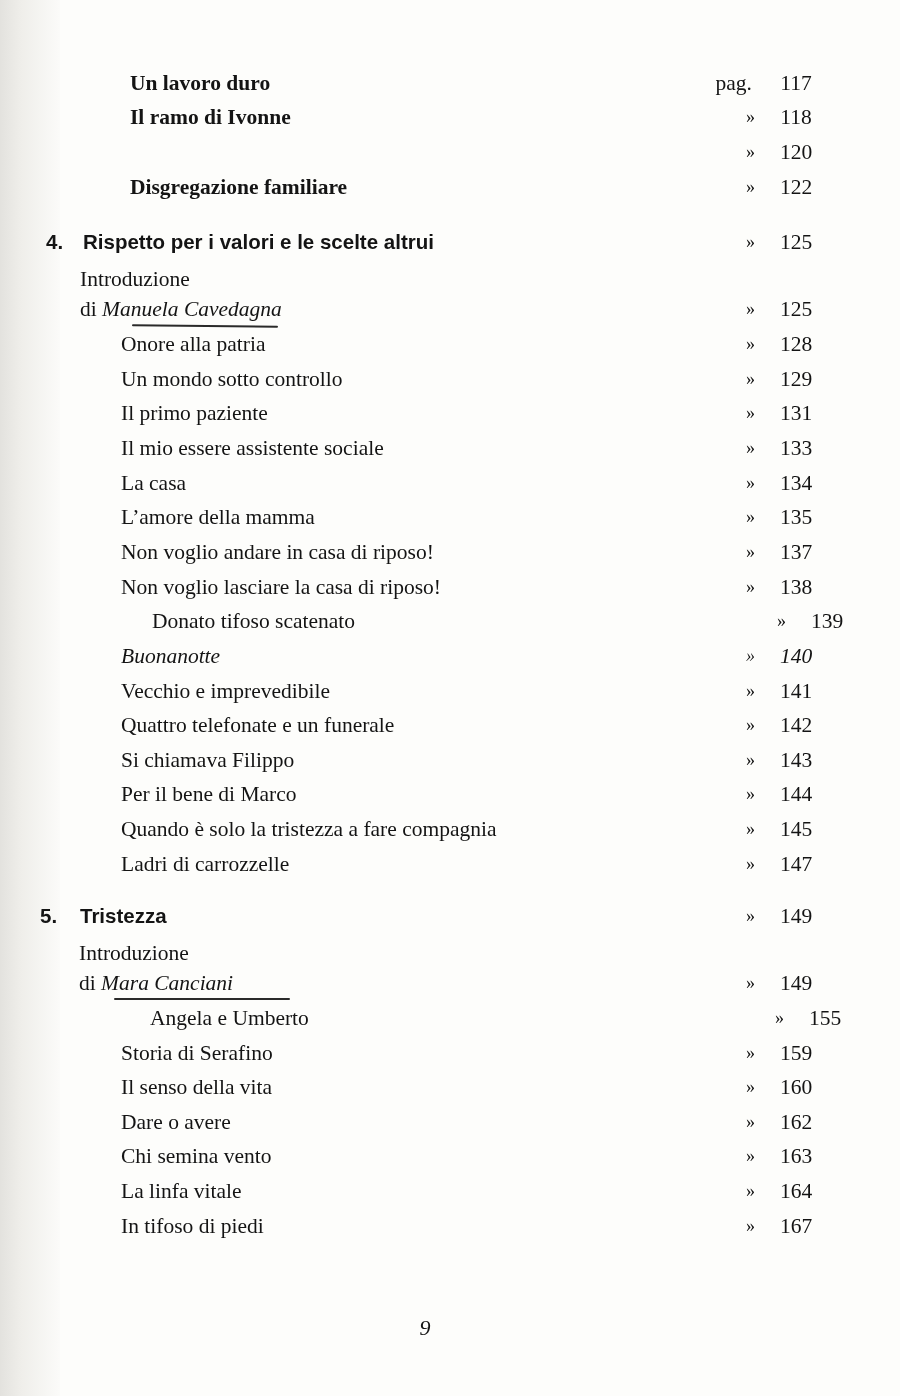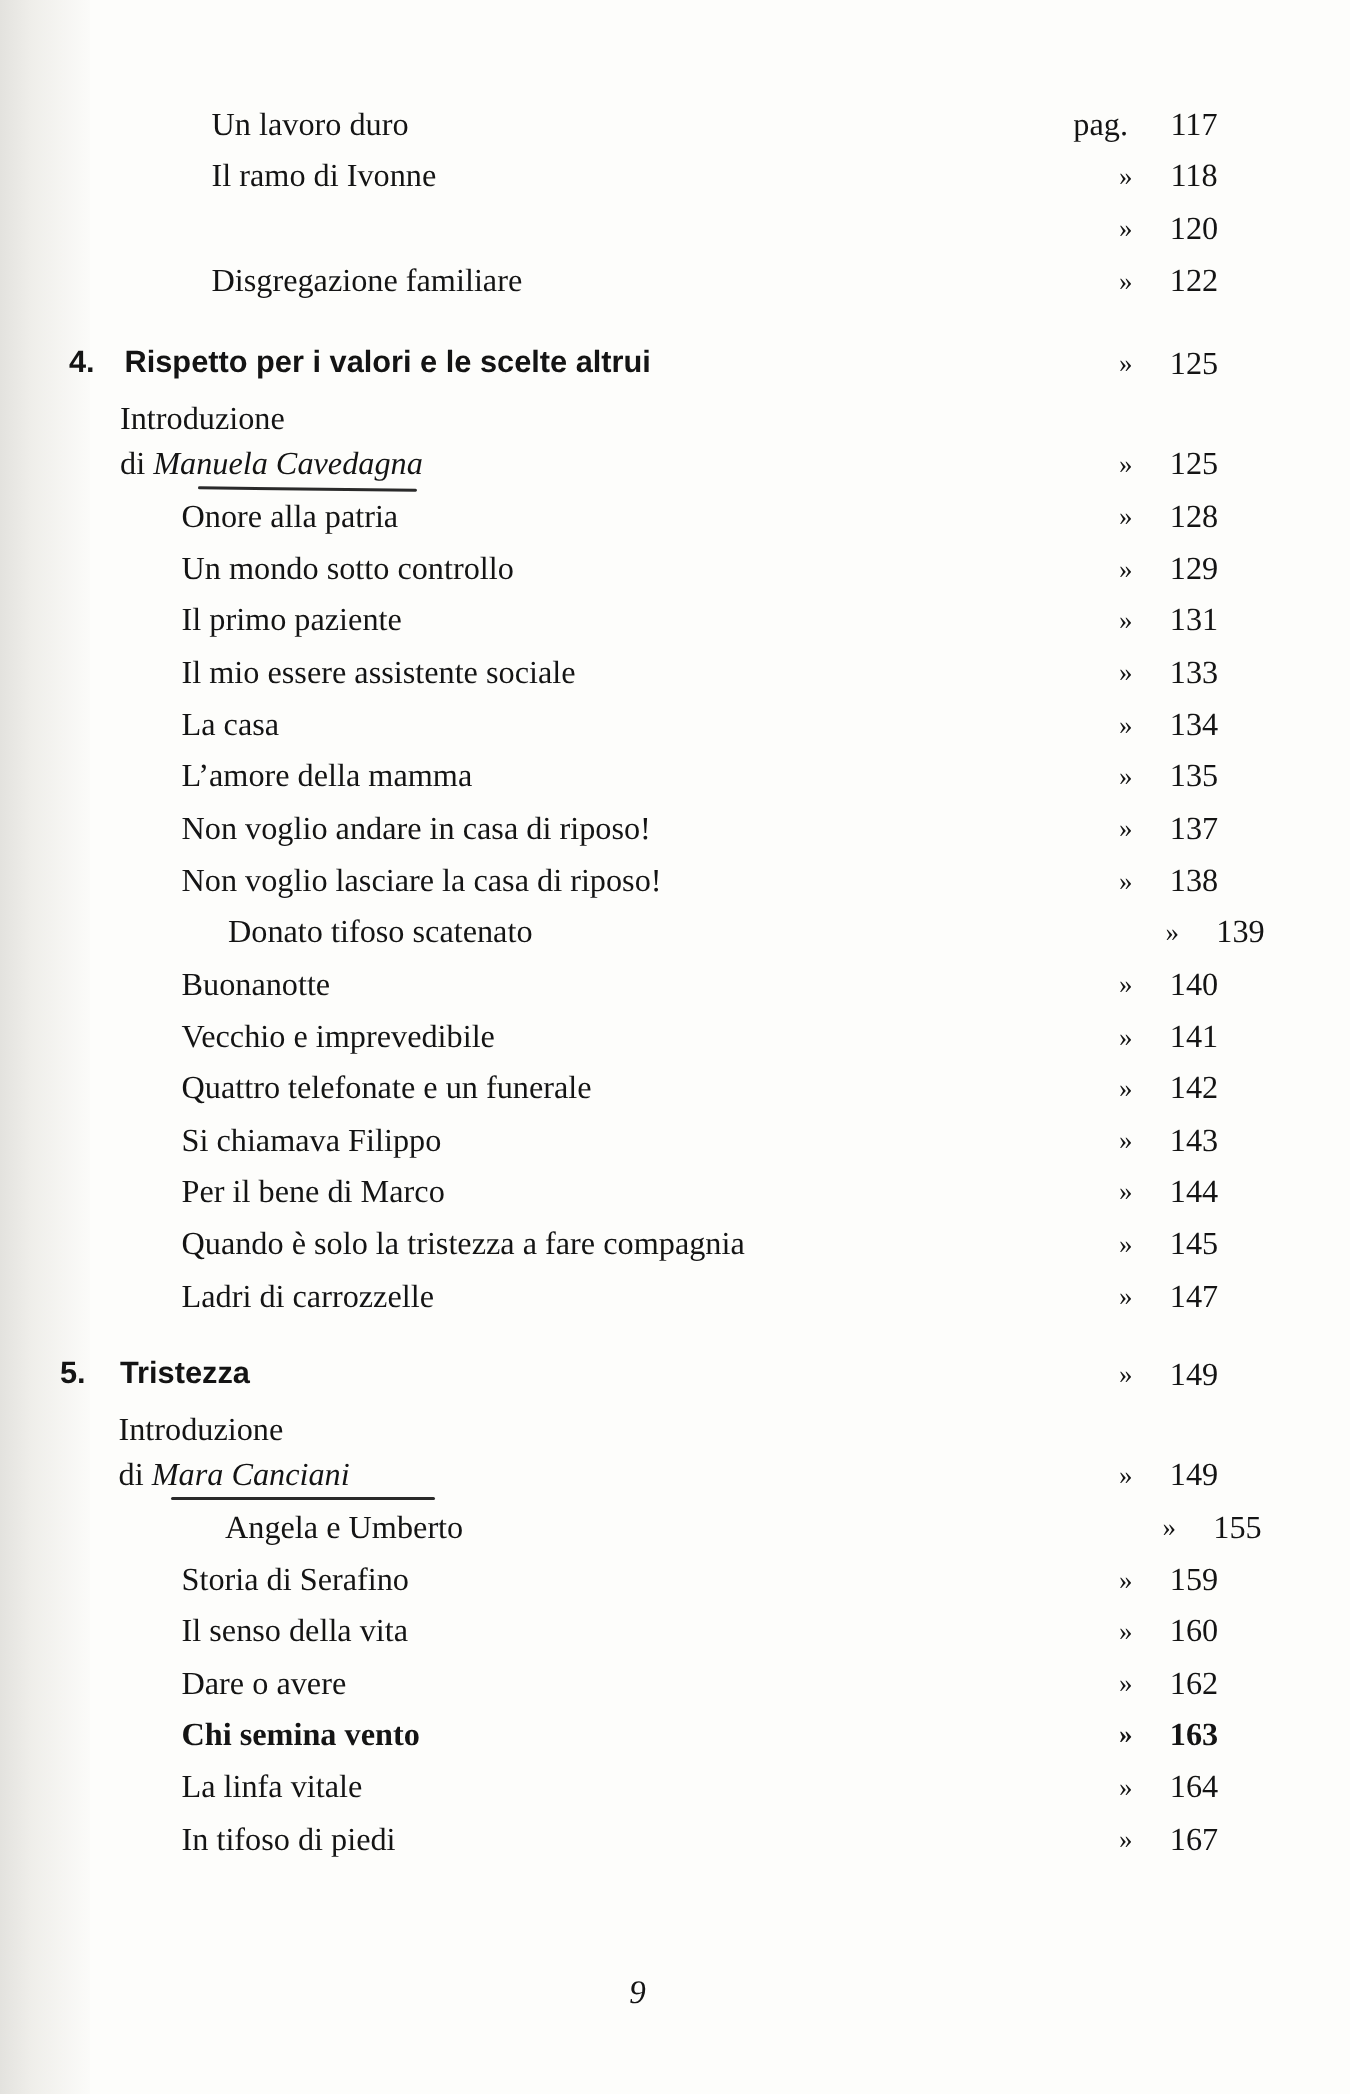--- a/index.html
+++ b/index.html
@@ -9,21 +9,21 @@
     font-family:"Liberation Serif", "DejaVu Serif", serif;
     color:#141414;
   }
   .page-shadow {
     position:absolute; left:0; top:0; width:60px; height:1396px;
     background:linear-gradient(to right, #e3e2de 0%, #efeeea 35%, #fbfbf9 100%);
   }
   .row { position:absolute; left:0; width:900px; height:34px; font-size:21.5px; line-height:34px; }
   .row .title { position:absolute; white-space:nowrap; }
   .row .title.lvl-item { left:121px; }
-  .row .title.lvl-item-top { left:141px; }
+  .row .title.lvl-item-top { left:130px;font-weight:bold; }
   .row .title.lvl-intro { left:80px; }
   .row .marker { position:absolute; right:148px; text-align:right; }
   .row .marker.guillemet { font-size:18px; right:145px; }
   .row .page { position:absolute; right:84px; text-align:center; width:40px; }
   .chapter { font-family:"Liberation Sans", "DejaVu Sans", sans-serif; font-weight:bold; font-size:20.5px; }
   .chapter .num { position:absolute; left:46px; }
   .chapter .ctitle { position:absolute; left:83px; white-space:nowrap; }
   .chapter .marker, .chapter .page { font-family:"Liberation Serif", serif; font-weight:normal; font-size:21.5px; }
   .chapter .marker { font-size:18px; right:145px; }
   .intro-author em { font-style:italic; }
@@ -114,21 +114,21 @@
       <div class="row" style="top: 569.55px;">
         <span class="title lvl-item">Non voglio lasciare la casa di riposo!</span>
         <span class="marker guillemet">»</span>
         <span class="page">138</span>
       </div>
       <div class="row" style="top: 604.2px; margin-left: 31px;">
         <span class="title lvl-item">Donato tifoso scatenato</span>
         <span class="marker guillemet">»</span>
         <span class="page">139</span>
       </div>
-      <div class="row" style="top: 638.85px;">
+      <div class="row" style="top: 638.85px; font-style: italic;">
         <span class="title lvl-item">Buonanotte</span>
         <span class="marker guillemet">»</span>
         <span class="page">140</span>
       </div>
       <div class="row" style="top: 673.5px;">
         <span class="title lvl-item">Vecchio e imprevedibile</span>
         <span class="marker guillemet">»</span>
         <span class="page">141</span>
       </div>
       <div class="row" style="top: 708.15px;">
@@ -188,21 +188,21 @@
       <div class="row" style="top: 1070.2px;">
         <span class="title lvl-item">Il senso della vita</span>
         <span class="marker guillemet">»</span>
         <span class="page">160</span>
       </div>
       <div class="row" style="top: 1104.8px;">
         <span class="title lvl-item">Dare o avere</span>
         <span class="marker guillemet">»</span>
         <span class="page">162</span>
       </div>
-      <div class="row" style="top: 1139.4px; font-weight: bold;">
+      <div class="row" style="top: 1139.4px;">
         <span class="title lvl-item">Chi semina vento</span>
         <span class="marker guillemet">»</span>
         <span class="page">163</span>
       </div>
       <div class="row" style="top: 1174px;">
         <span class="title lvl-item">La linfa vitale</span>
         <span class="marker guillemet">»</span>
         <span class="page">164</span>
       </div>
       <div class="row" style="top: 1208.6px;">

